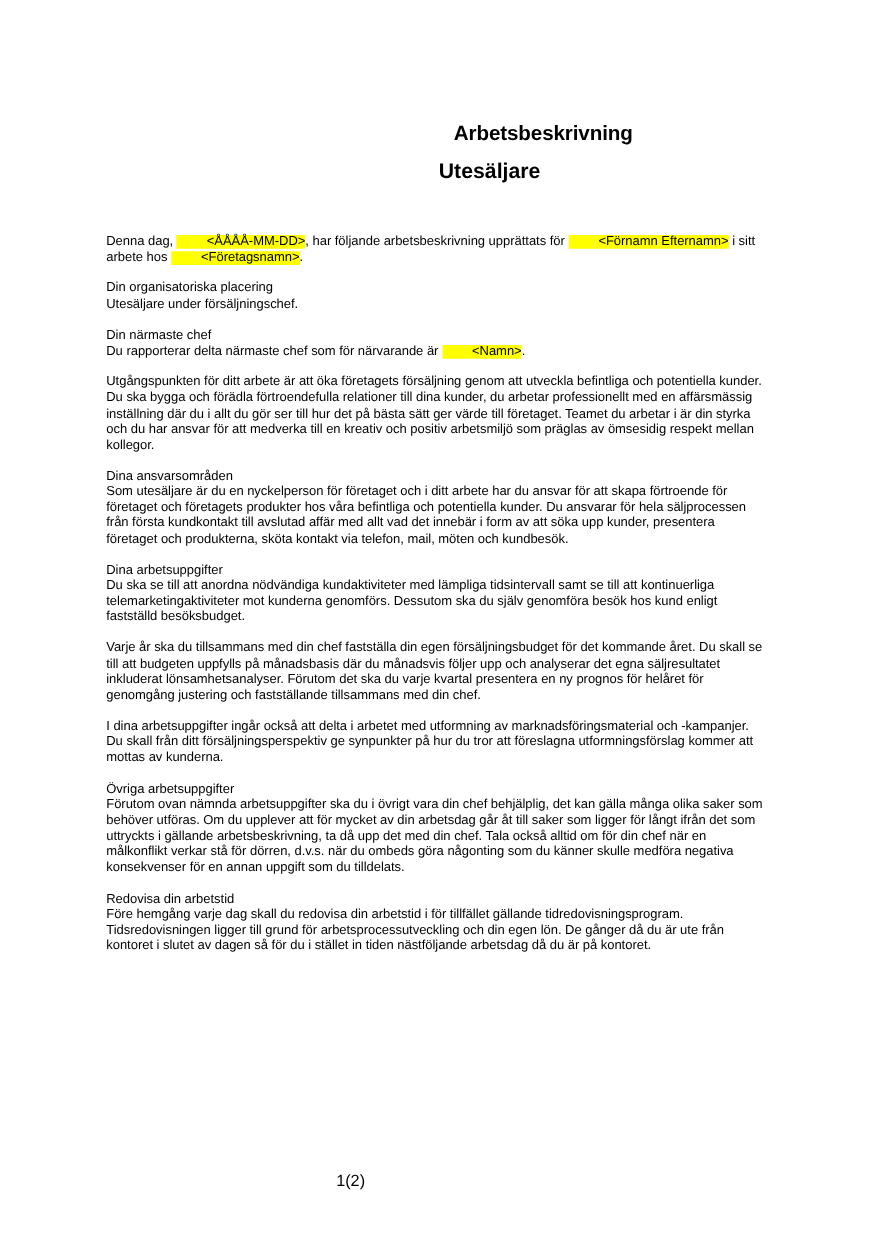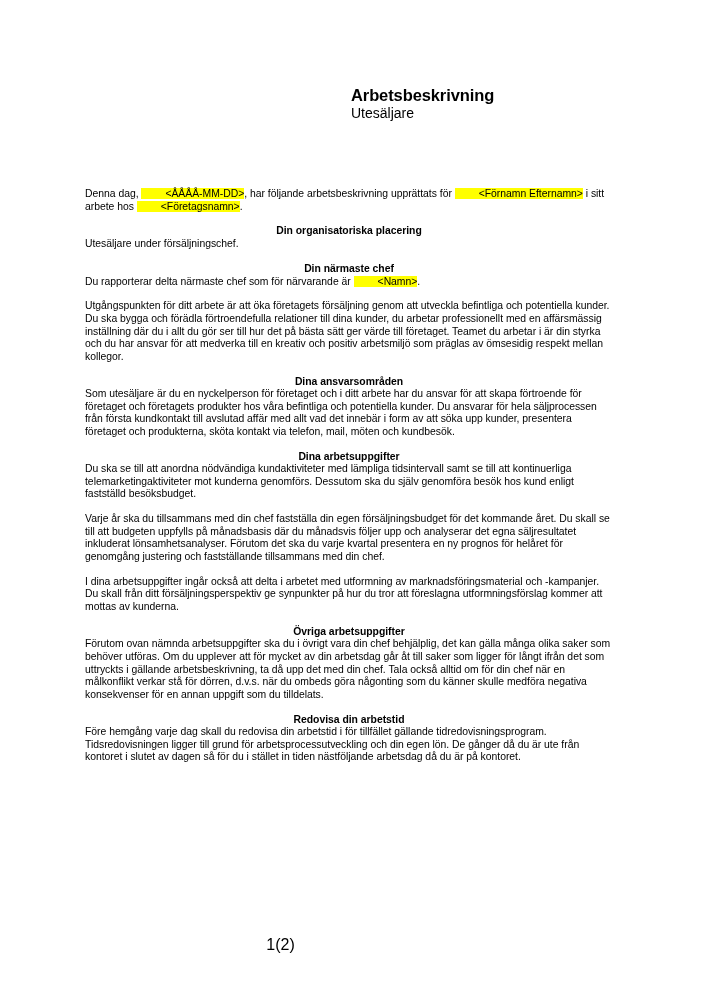--- a/index.html
+++ b/index.html
@@ -30,25 +30,25 @@
     position: absolute;
     left: 351px;
     top: 86px;
     width: 300px;
   }
   .doc-title {
     font-size: 16.5px;
     font-weight: bold;
     line-height: 19px;
     letter-spacing: -0.1px;
-    margin: 0;
+    margin: 12px;
   }
   .doc-subtitle {
-    font-size: 14px;
-    font-weight: normal;
+    font-size: 17px;
+    font-weight: bold;
     line-height: 14px;
     margin: 0;
     padding-top: 1px;
   }
 
   
   .content {
     position: absolute;
     left: 85px;
     top: 188px;
@@ -59,42 +59,41 @@
     margin: 0;
     font-size: 10.4px;
     line-height: 12.55px;
     text-align: left;
     letter-spacing: -0.02px;
   }
 
   h2.section-head {
     margin: 0;
     font-size: 10.4px;
-    font-weight: bold;
+    font-weight: normal;
     line-height: 12.55px;
     letter-spacing: -0.02px;
-    text-align: center;
   }
 
   .gap-sm { height: 12.4px; }
   .gap-md { height: 12.4px; }
 
   .hl {
     background-color: #ffff00;
     padding-left: 24px;
   }
 
   
   .footer {
     position: absolute;
     left: 0;
     top: 938px;
     width: 561px;
     text-align: center;
-    font-size: 16px;
+    font-size: 13px;
     line-height: 13px;
     color: #000000;
   }
 </style>
 </head>
 <body>
 
 <div class="page">
 
   <div class="title-block">

